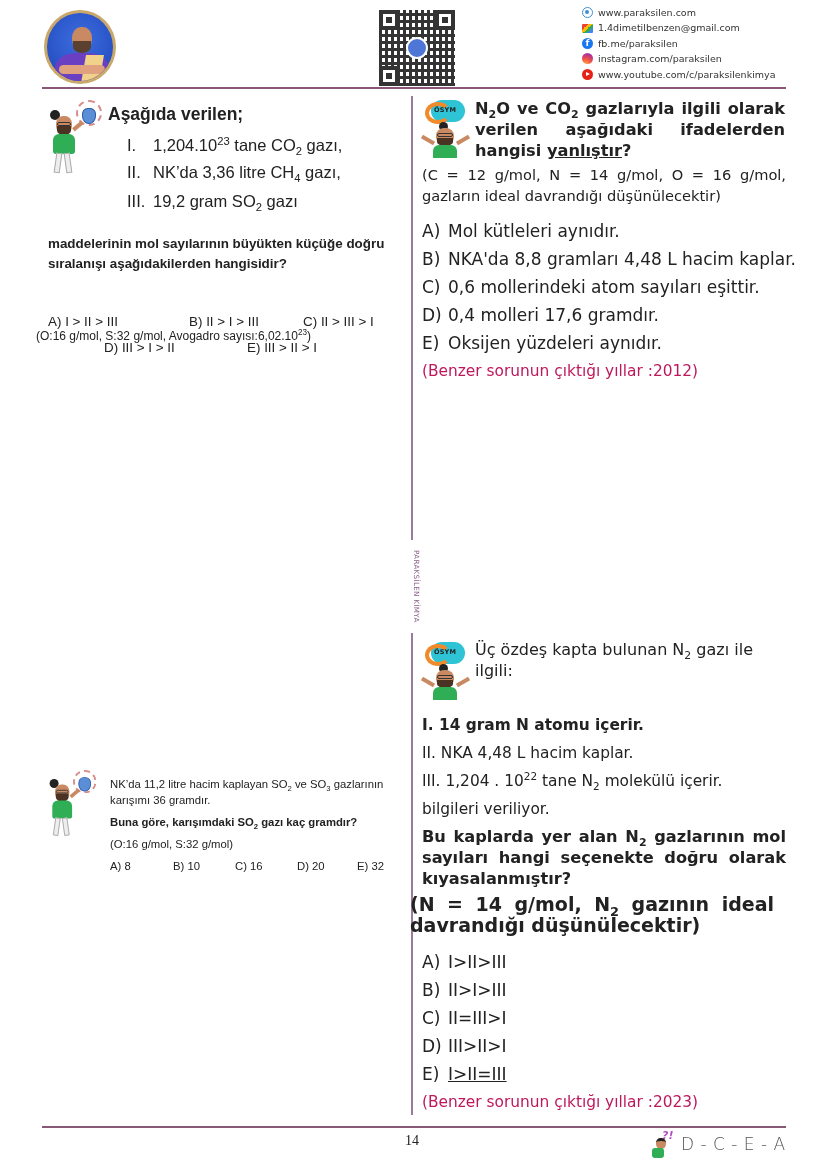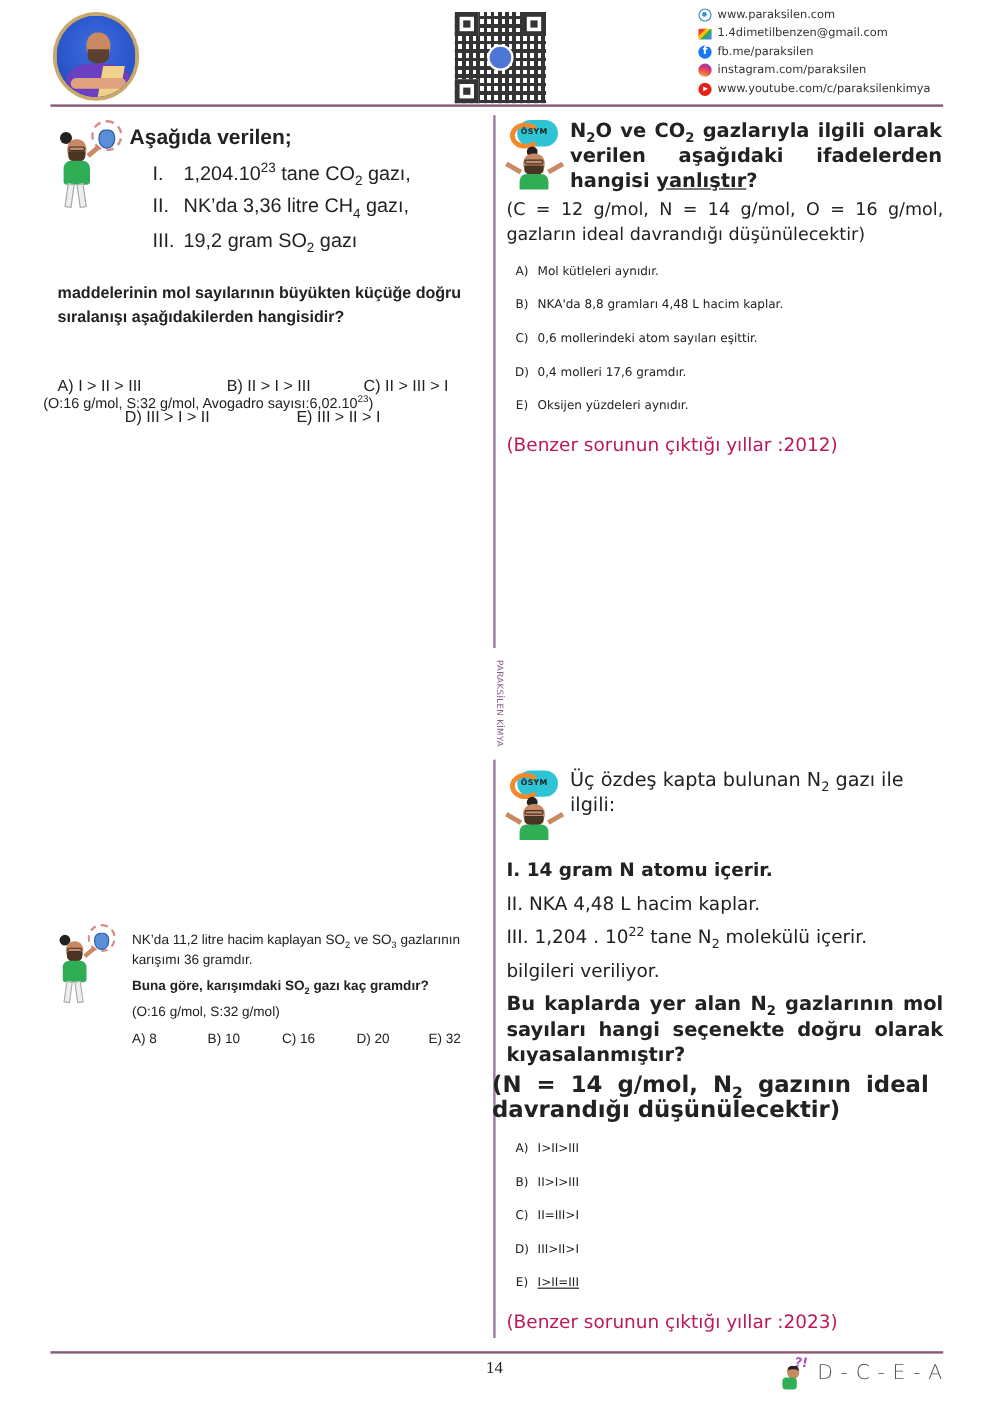--- a/index.html
+++ b/index.html
@@ -94,21 +94,21 @@
   .q3-stem { left: 110px; top: 776px; font-size: 11.3px; line-height: 16px; width: 300px; }
   .q3-bold { left: 110px; top: 816px; font-size: 11.3px; font-weight: bold; }
   .q3-given { left: 110px; top: 838px; font-size: 11.3px; }
   .q3-opt { position: absolute; top: 860px; font-size: 11.3px; }
 
   
   .rsans { font-family: "DejaVu Sans", sans-serif; color: #222; }
   .q2-stem { left: 475px; top: 98px; width: 310px; font-size: 16.2px; font-weight: bold; line-height: 21px; text-align: justify; }
   .q2-stem .u { text-decoration: underline; }
   .q2-given { left: 422px; top: 164px; width: 364px; font-size: 14.6px; line-height: 21px; text-align: justify; }
-  .r-opt { position: absolute; left: 422px; font-size: 10px; text-align: center; }
+  .r-opt { position: absolute; left: 422px; font-size: 17px; }
   .r-opt .lbl { display: inline-block; width: 26px; }
   .years { position: absolute; left: 422px; font-size: 15.4px; color: #be185d; }
 
   .q4-stem { left: 475px; top: 639px; width: 310px; font-size: 16px; line-height: 21px; }
   .q4-item { position: absolute; left: 422px; font-size: 15.4px; }
   .q4-q { left: 422px; top: 826px; width: 364px; font-size: 16.2px; font-weight: bold; line-height: 21px; text-align: justify; }
   .q4-given { left: 410px; top: 894px; width: 364px; font-size: 19px; line-height: 21px; text-align: justify; font-weight: bold; }
 
   .page-num { left: 405px; top: 1133px; font-family: "Liberation Serif", serif; font-size: 14px; color: #222; }
   .answers { left: 681px; top: 1134px; font-size: 17px; color: #555; letter-spacing: 0.5px; font-family: "DejaVu Sans", sans-serif; font-weight: 300; }

